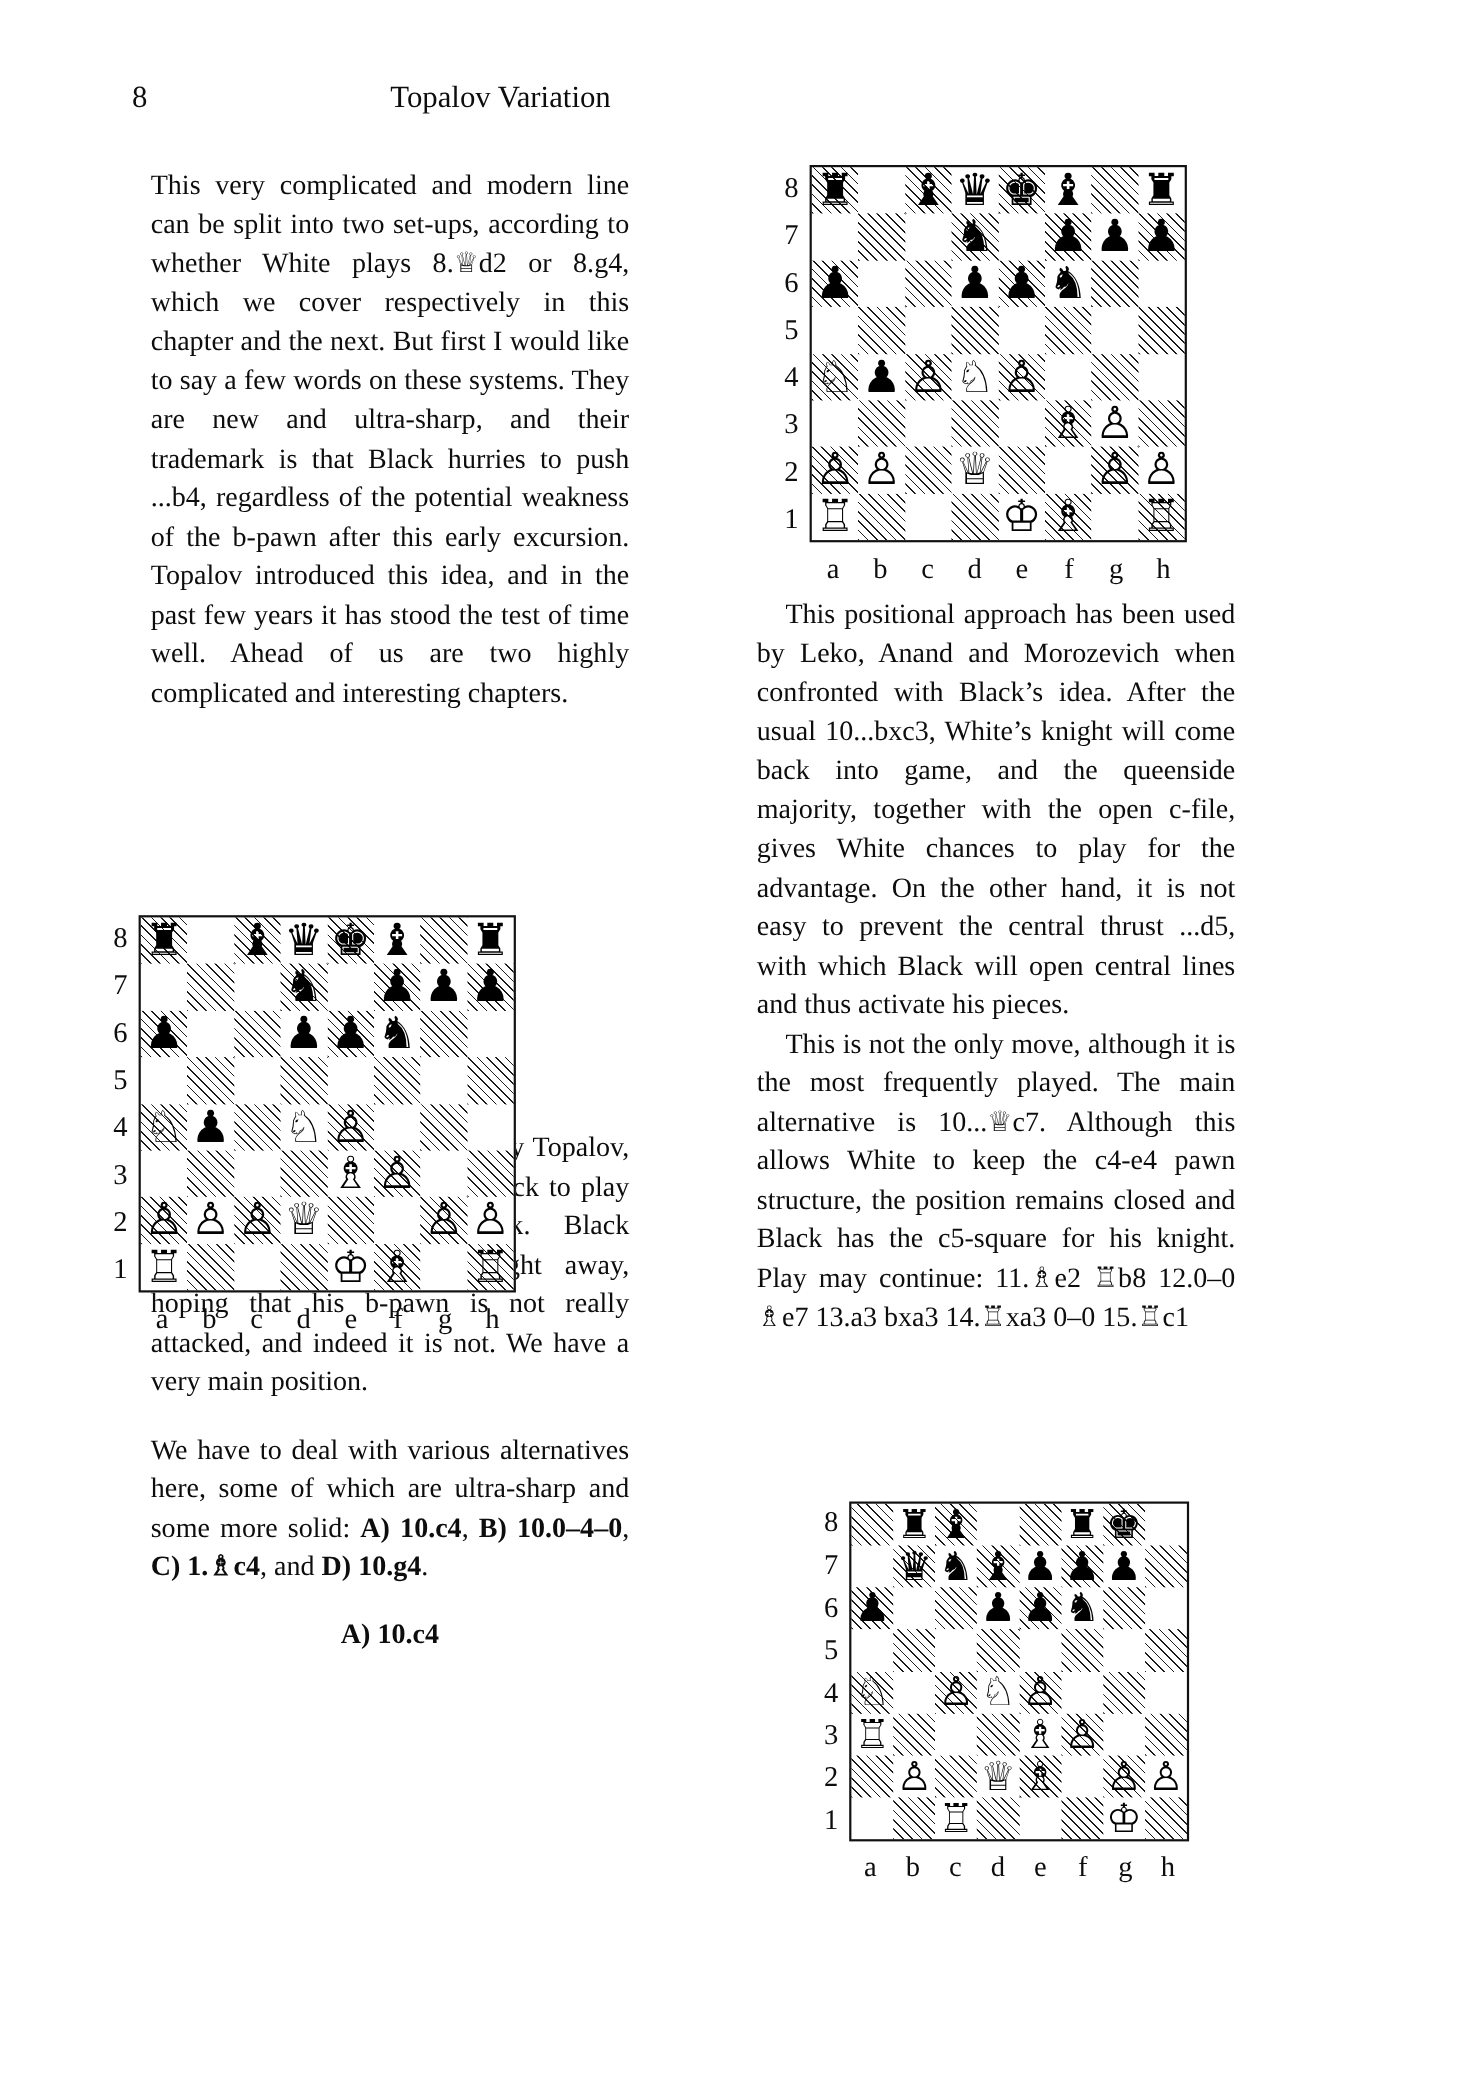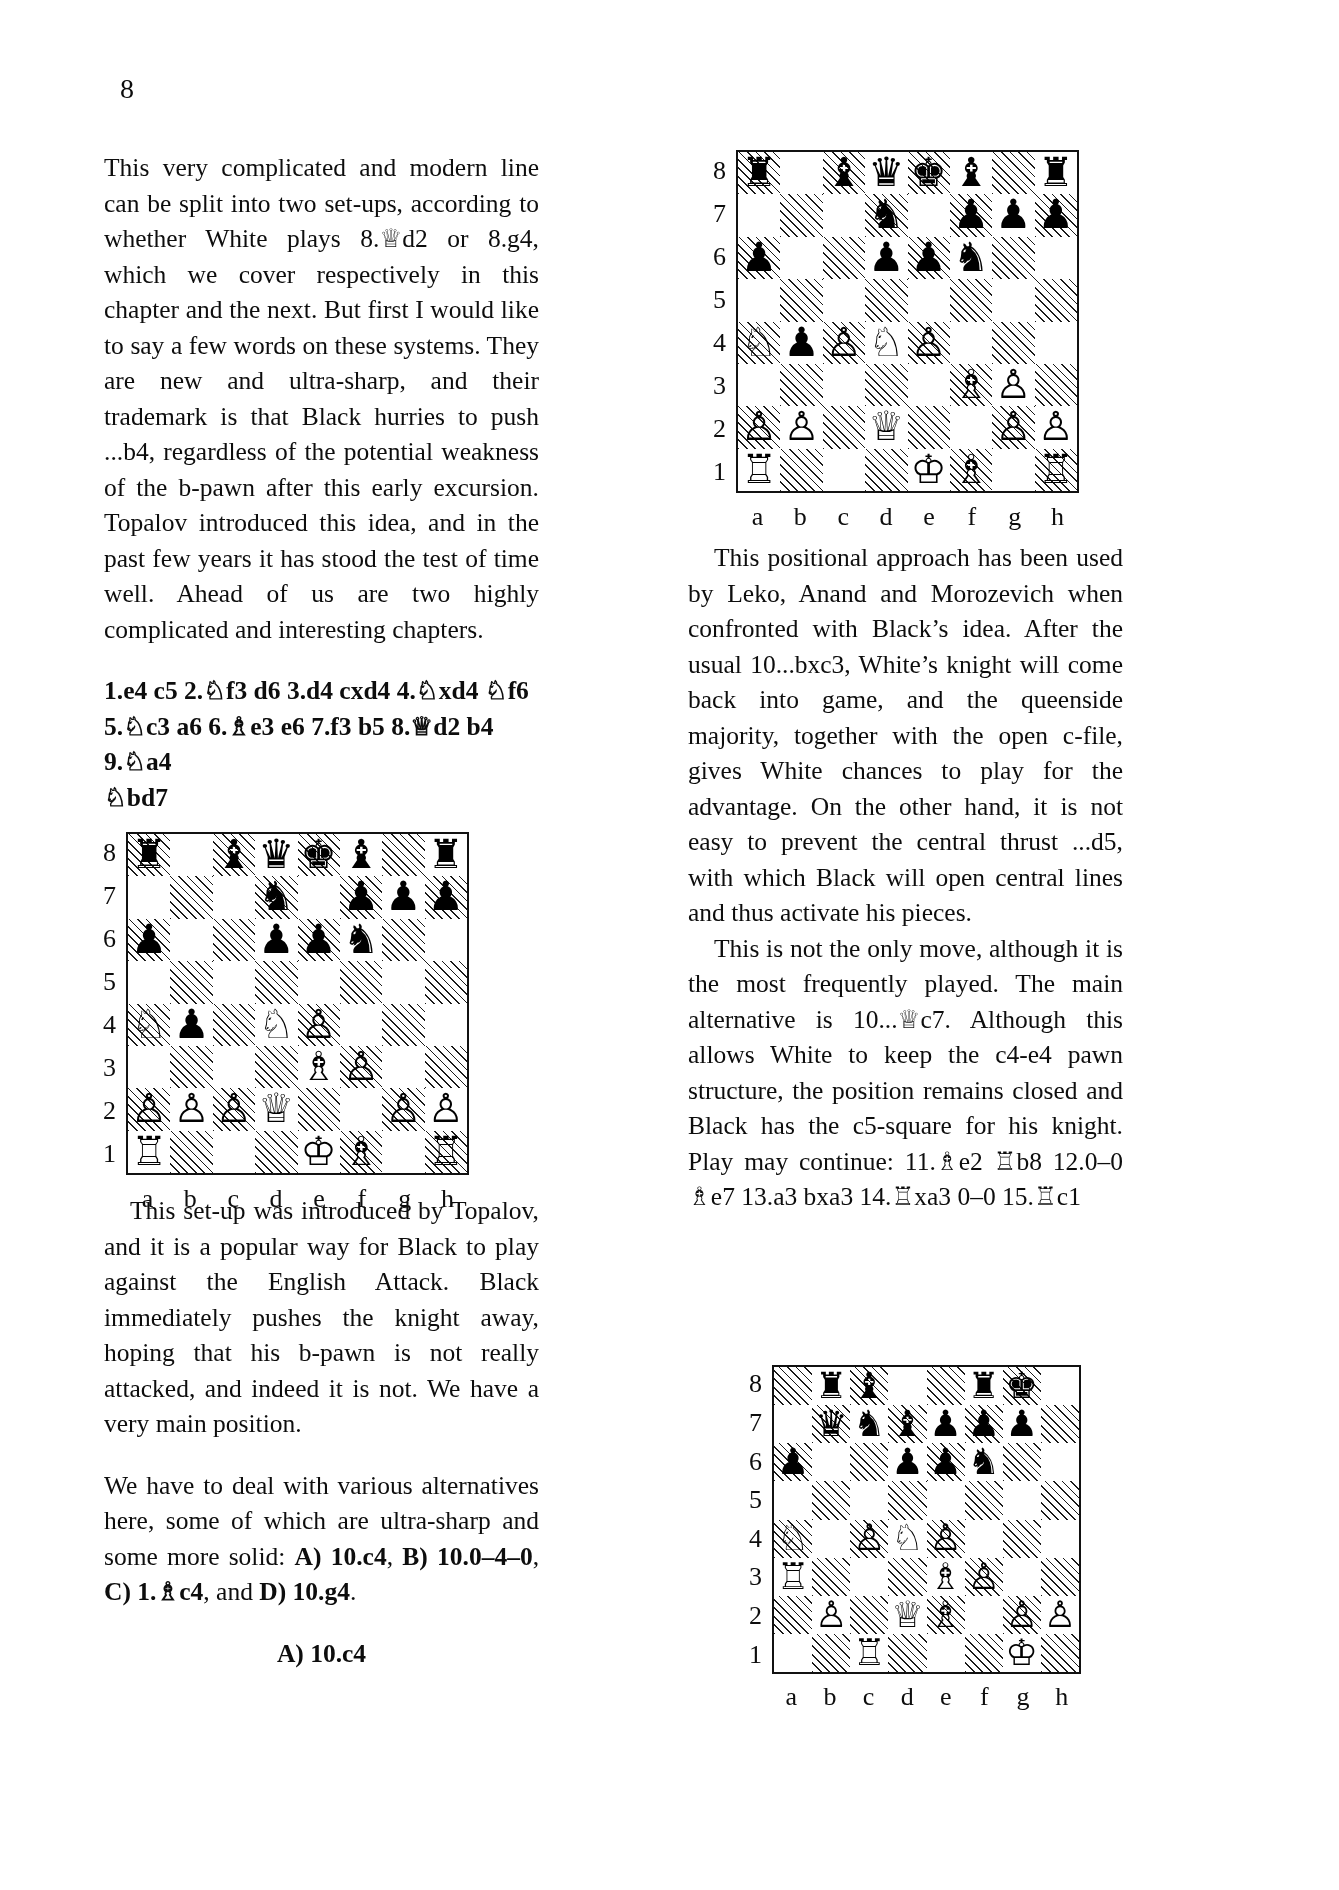--- a/index.html
+++ b/index.html
@@ -33,21 +33,21 @@
   
   .col {
     position:absolute;
     width:435px;
     font-size:25.5px;
     line-height:35.5px;
     text-align:justify;
     text-justify:inter-word;
     hyphens:none;
   }
-  .col.left  { left:104px;  top:150px; }
+  .col.left  { left:137px;  top:150px; }
   .col.right { left:688px;  top:150px; }
 
   p { margin:0; }
   p.indent { text-indent:26px; }
   p.gap { margin-top:26px; }
   .bold { font-weight:bold; }
   .moves { font-weight:bold; font-size:25.5px; line-height:35.5px; text-align:left; }
   .centerhead { text-align:center; font-weight:bold; }
 
   
@@ -98,31 +98,27 @@
     font-size:26px; text-align:center;
   }
 </style>
 </head>
 <body>
 
 <div class="page">
 
   <div class="header">
     <div class="folio">8</div>
+    <div class="running-head">Topalov Variation</div>
   </div>
 
   <div class="col left">
 
     <p><span>This very complicated and modern line can be split into two set-ups, according to whether White plays 8.♕d2 or 8.g4, which we cover respectively in this chapter and the next. But first I would like to say a few words on these systems. They are new and ultra-sharp, and their trademark is that Black hurries to push ...b4, regardless of the potential weakness of the b-pawn after this early excursion. Topalov introduced this idea, and in the past few years it has stood the test of time well. Ahead of us are two highly complicated and interesting chapters.</span></p>
 
-    <p class="moves gap">
-      <span>1.e4 c5 2.♘f3 d6 3.d4 cxd4 4.♘xd4 ♘f6</span><br>
-      <span>5.♘c3 a6 6.♗e3 e6 7.f3 b5 8.♕d2 b4 9.♘a4</span><br>
-      <span>♘bd7</span>
-    </p>
 
     <div style="height:378px"></div>
 
     <p class="indent"><span>This set-up was introduced by Topalov, and it is a popular way for Black to play against the English Attack. Black immediately pushes the knight away, hoping that his b-pawn is not really attacked, and indeed it is not. We have a very main position.</span></p>
 
     <p class="gap"><span>We have to deal with various alternatives here, some of which are ultra-sharp and some more solid: </span><span class="bold">A) 10.c4</span><span>, </span><span class="bold">B) 10.0–4–0</span><span>, </span><span class="bold">C) 1.♗c4</span><span>, and </span><span class="bold">D) 10.g4</span><span>.</span></p>
 
     <p class="centerhead gap">A) 10.c4</p>
   </div>
 

